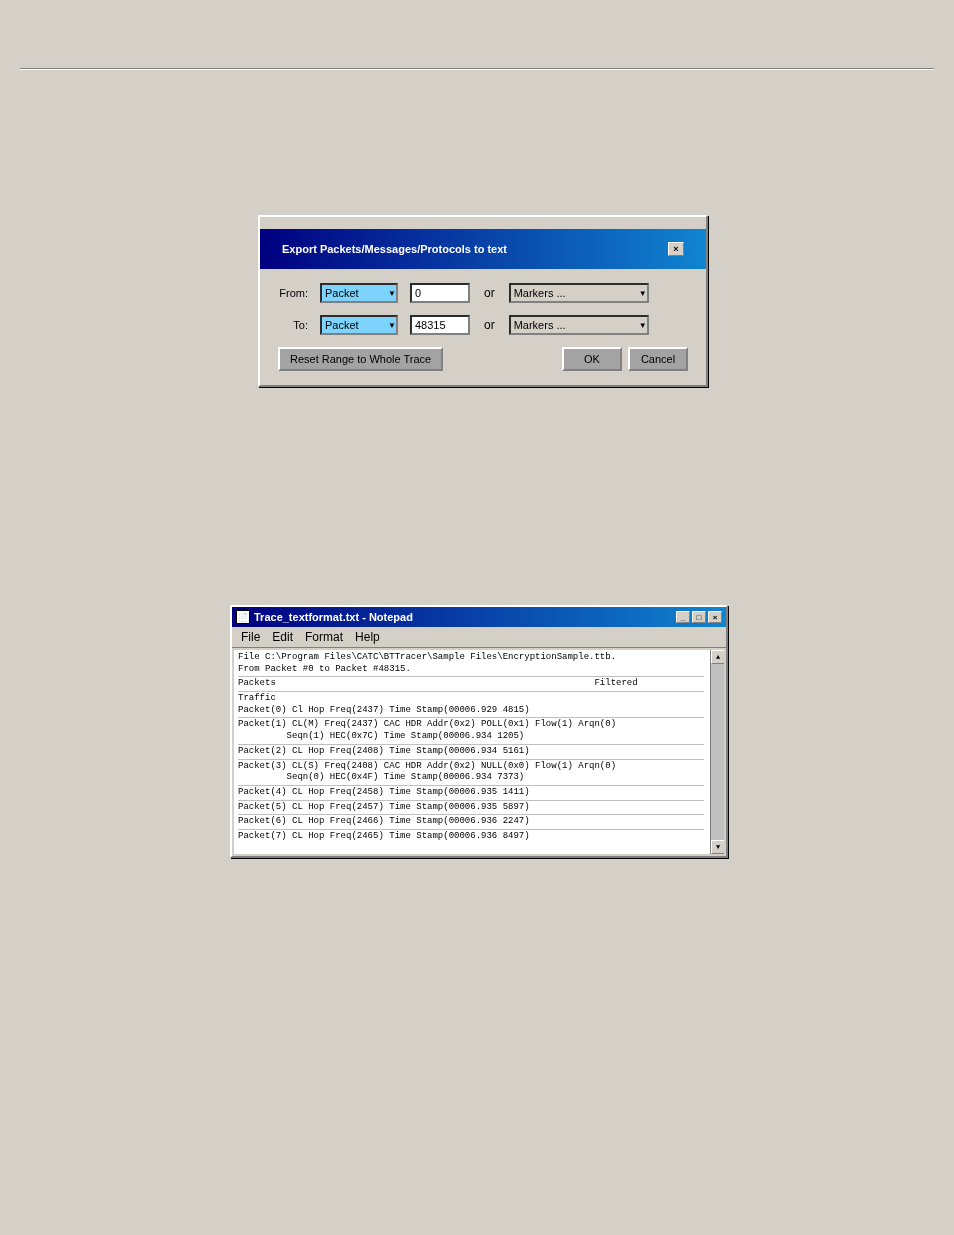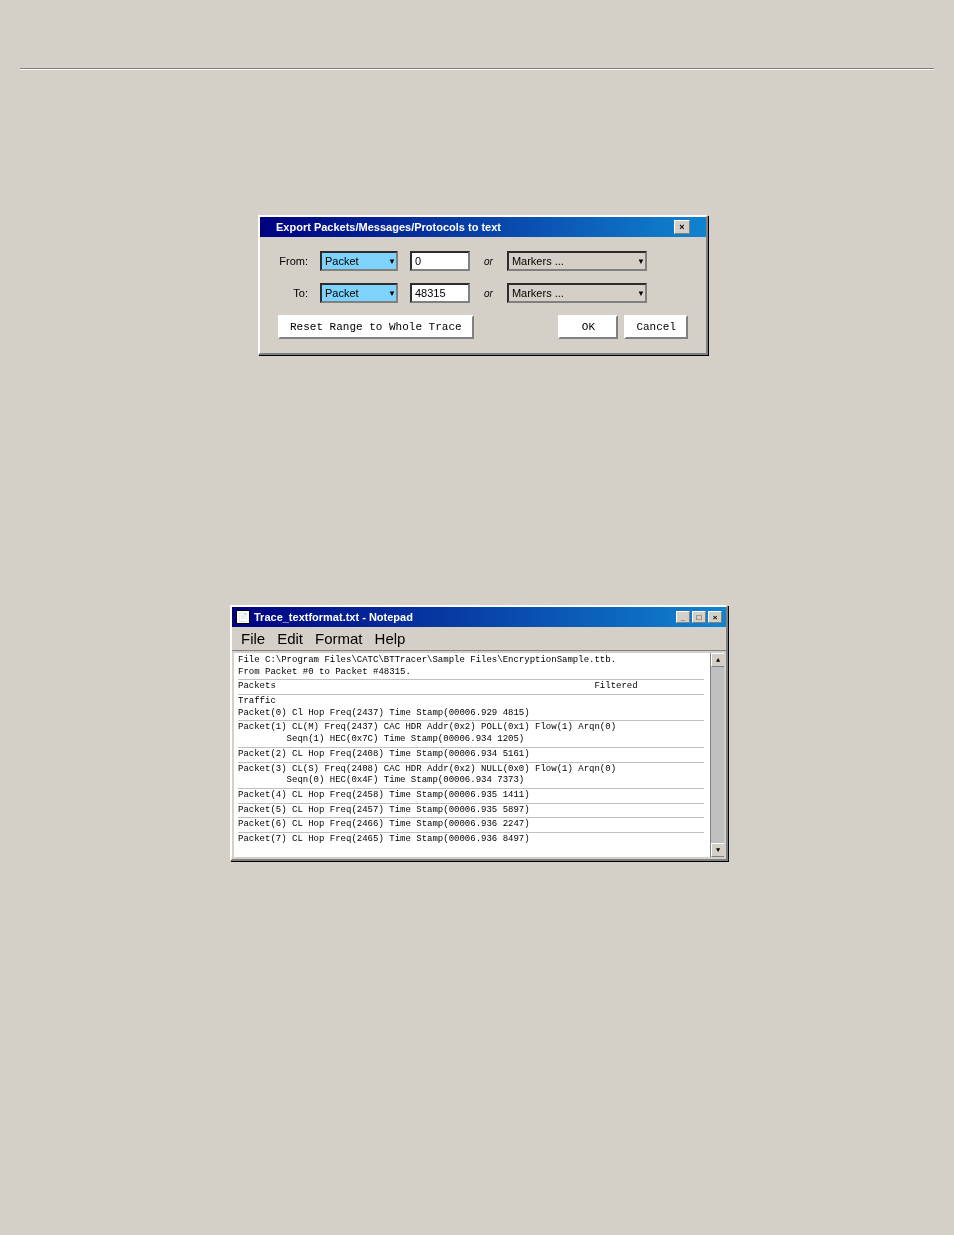--- a/index.html
+++ b/index.html
@@ -33,25 +33,26 @@
       border: 2px solid;
       border-color: #ffffff #808080 #808080 #ffffff;
       box-shadow: 1px 1px 0 #000;
     }
 
     .dialog-titlebar {
       background: linear-gradient(to right, #000080, #1084d0);
       color: #ffffff;
       font-weight: bold;
       font-size: 11px;
-      padding: 3px 16px;
+      padding: 3px 22px;
       display: flex;
       align-items: center;
       justify-content: space-between;
-      height: 20px;
+      height: 40px;
+      margin-top: 12px;
     }
 
     .dialog-titlebar-title {
       flex: 1;
     }
 
     .dialog-close-btn {
       width: 16px;
       height: 14px;
       background: #d4d0c8;
@@ -115,23 +116,22 @@
       border: 2px inset #808080;
       background: #ffffff;
       padding: 1px 3px;
       font-size: 11px;
       width: 60px;
       height: 20px;
       font-family: inherit;
     }
 
     .or-text {
-      font-size: 10px;
+      font-size: 12px;
       margin: 0 2px;
-      font-style: italic;
     }
 
     .markers-dropdown-wrapper {
       position: relative;
       display: inline-block;
     }
 
     .markers-dropdown-wrapper select {
       background: #d4d0c8;
       border: 2px inset #808080;
@@ -156,26 +156,26 @@
     }
 
     .dialog-buttons-row {
       display: flex;
       align-items: center;
       margin-top: 8px;
       gap: 8px;
     }
 
     .win-button {
-      background: #ffffff;
+      background: #a3a3a3;
       border: 2px solid;
       border-color: #ffffff #808080 #808080 #ffffff;
       padding: 2px 10px;
       font-size: 11px;
-      font-family: Liberation Mono, monospace;
+      font-family: Liberation Sans, sans-serif;
       cursor: pointer;
       min-width: 60px;
       height: 24px;
       display: flex;
       align-items: center;
       justify-content: center;
     }
 
     .win-button.ok-btn {
       min-width: 60px;
@@ -253,21 +253,21 @@
     .notepad-menubar {
       background: #d4d0c8;
       padding: 2px 4px;
       display: flex;
       gap: 2px;
       border-bottom: 1px solid #808080;
     }
 
     .notepad-menu-item {
       padding: 1px 5px;
-      font-size: 15px;
+      font-size: 12px;
       cursor: pointer;
     }
 
     .notepad-content {
       background: #ffffff;
       margin: 2px;
       padding: 2px 4px;
       font-family: 'Courier New', Courier, monospace;
       font-size: 9px;
       color: #000;

